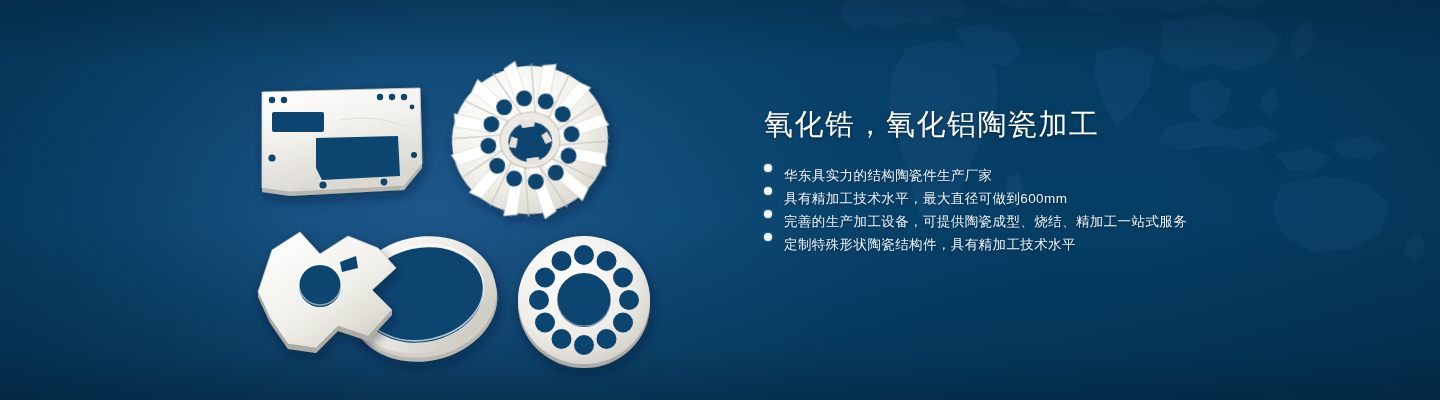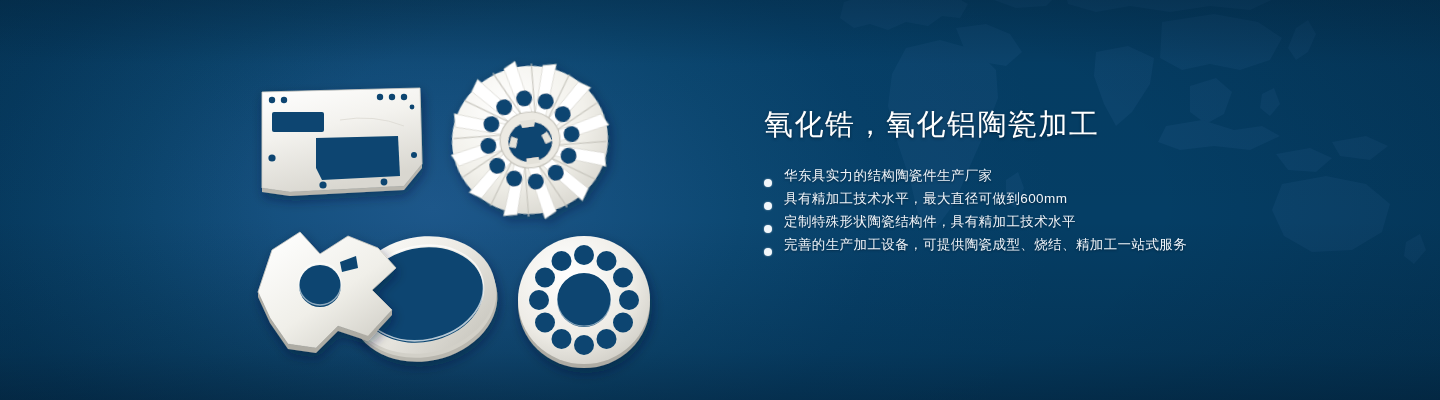--- a/index.html
+++ b/index.html
@@ -65,21 +65,21 @@
     font-size:29px;
     line-height:40px;
     letter-spacing:1.5px;
     font-weight:400;
     white-space:nowrap;
     text-shadow:0 1px 3px rgba(0,14,28,0.55);
   }
   .bullets { margin-top:20px; }
   .bullet-row {
     display:flex;
-    align-items:flex-end;
+    align-items:flex-start;
     height:23px;
   }
   .bullet-dot {
     width:8px; height:8px;
     border-radius:50%;
     background:#f2f7fb;
     flex:0 0 8px;
     margin-right:12px;
     box-shadow:0 0 2px rgba(255,255,255,0.55);
   }
@@ -358,22 +358,22 @@
       <div class="bullet-row">
         <span class="bullet-dot"></span>
         <span class="bullet-text">华东具实力的结构陶瓷件生产厂家</span>
       </div>
       <div class="bullet-row">
         <span class="bullet-dot"></span>
         <span class="bullet-text">具有精加工技术水平，最大直径可做到600mm</span>
       </div>
       <div class="bullet-row">
         <span class="bullet-dot"></span>
-        <span class="bullet-text">定制特殊形状陶瓷结构件，具有精加工技术水平</span>
+        <span class="bullet-text">完善的生产加工设备，可提供陶瓷成型、烧结、精加工一站式服务</span>
       </div>
       <div class="bullet-row">
         <span class="bullet-dot"></span>
-        <span class="bullet-text">完善的生产加工设备，可提供陶瓷成型、烧结、精加工一站式服务</span>
+        <span class="bullet-text">定制特殊形状陶瓷结构件，具有精加工技术水平</span>
       </div>
     </div>
   </div>
 
 </div>
 
 </body></html>

